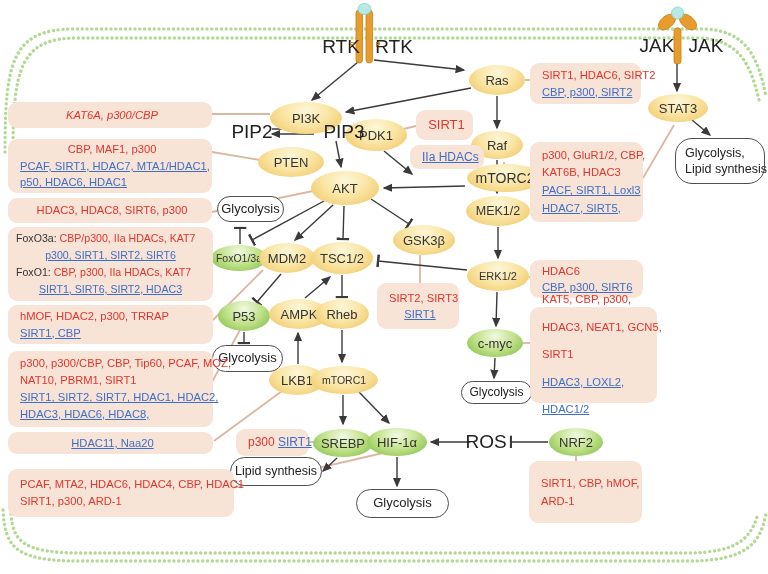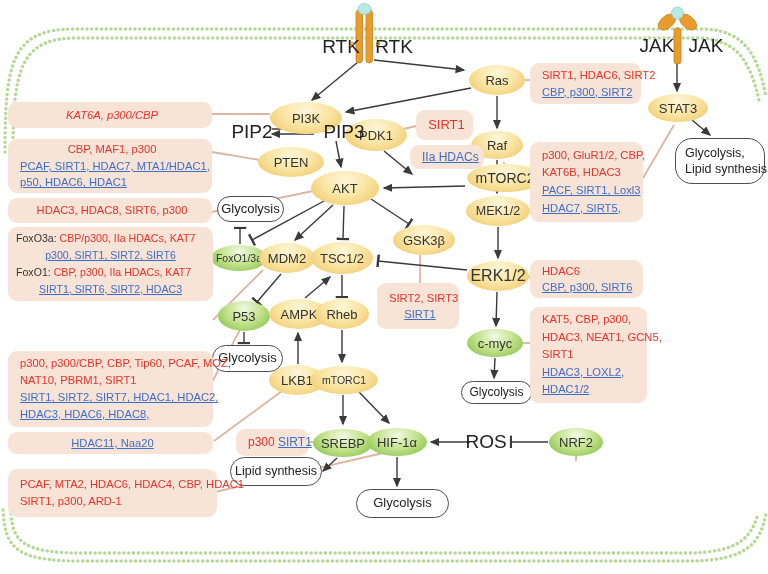--- a/index.html
+++ b/index.html
@@ -134,21 +134,21 @@
     <div class="node yellow" style="left: 269px; top: 299px; width: 60px; height: 30px;">AMPK</div>
     <div class="node yellow" style="left: 315px; top: 299px; width: 54px; height: 30px;">Rheb</div>
     <div class="node yellow" style="left: 269px; top: 365px; width: 56px; height: 30px;">LKB1</div>
     <div class="node yellow" style="left: 310px; top: 366px; width: 68px; height: 28px; font-size: 10.5px;">mTORC1</div>
     <div class="node green" style="left: 313px; top: 429px; width: 60px; height: 28px;">SREBP</div>
     <div class="node green" style="left: 367px; top: 428px; width: 60px; height: 28px;">HIF-1α</div>
     <div class="node green" style="left: 549px; top: 428px; width: 54px; height: 28px;">NRF2</div>
     <div class="node yellow" style="left: 469px; top: 65px; width: 56px; height: 30px;">Ras</div>
     <div class="node yellow" style="left: 471px; top: 131px; width: 52px; height: 28px;">Raf</div>
     <div class="node yellow" style="left: 466px; top: 196px; width: 64px; height: 30px; font-size: 12.5px;">MEK1/2</div>
-    <div class="node yellow" style="left: 467px; top: 261px; width: 62px; height: 30px; font-size: 16px;">ERK1/2</div>
+    <div class="node yellow" style="left: 467px; top: 261px; width: 62px; height: 30px; font-size: 11px;">ERK1/2</div>
     <div class="node green" style="left: 467px; top: 329px; width: 56px; height: 28px;">c-myc</div>
     <div class="node yellow" style="left: 648px; top: 94px; width: 60px; height: 28px; text-align: right;">STAT3</div>
     <div class="pbox" style="left: 217px; top: 196px; width: 67px; height: 26px;">
       <div>Glycolysis</div>
     </div>
     <div class="pbox" style="left: 212px; top: 345px; width: 71px; height: 27px;">
       <div>Glycolysis</div>
     </div>
     <div class="pbox" style="left: 356px; top: 489px; width: 93px; height: 29px;">
       <div>Glycolysis</div>
@@ -173,30 +173,34 @@
     </div>
     <div class="ann ann-akt" style="left: 8px; top: 198px; width: 204px; height: 25px;">
       <div class="ln center"><span class="c-red">HDAC3, HDAC8, SIRT6, p300</span></div>
     </div>
     <div class="ann ann-foxo" style="left: 8px; top: 227px; width: 205px; height: 74px;">
       <div class="ln"><span class="c-dark">FoxO3a: </span><span class="c-red">CBP/p300, IIa HDACs, KAT7</span></div>
       <div class="ln center"><span class="c-blue">p300, SIRT1, SIRT2, SIRT6</span></div>
       <div class="ln"><span class="c-dark">FoxO1:  </span><span class="c-red">CBP, p300, IIa HDACs, KAT7</span></div>
       <div class="ln center"><span class="c-blue">SIRT1, SIRT6, SIRT2, HDAC3</span></div>
     </div>
+    <div class="ann ann-mdm2" style="left: 8px; top: 305px; width: 205px; height: 39px;">
+      <div class="ln"><span class="c-red">hMOF, HDAC2, p300, TRRAP</span></div>
+      <div class="ln"><span class="c-blue">SIRT1, CBP</span></div>
+    </div>
     <div class="ann ann-p53" style="left: 8px; top: 351px; width: 205px; height: 76px;">
       <div class="ln"><span class="c-red">p300, p300/CBP, CBP, Tip60, PCAF, MOZ,</span></div>
       <div class="ln"><span class="c-red">NAT10, PBRM1, SIRT1</span></div>
       <div class="ln"><span class="c-blue">SIRT1, SIRT2, SIRT7, HDAC1, HDAC2,</span></div>
       <div class="ln"><span class="c-blue">HDAC3, HDAC6, HDAC8,</span></div>
     </div>
     <div class="ann ann-lkb1" style="left: 8px; top: 432px; width: 205px; height: 22px;">
       <div class="ln center"><span class="c-blue">HDAC11, Naa20</span></div>
     </div>
-    <div class="ann ann-hif" style="left: 8px; top: 469px; width: 209px; height: 48px;">
+    <div class="ann ann-hif" style="left: 8px; top: 469px; width: 226px; height: 48px;">
       <div class="ln"><span class="c-red">PCAF, MTA2, HDAC6, HDAC4, CBP, HDAC1</span></div>
       <div class="ln"><span class="c-red">SIRT1,  p300, ARD-1</span></div>
     </div>
     <div class="ann ann-pdk1" style="left: 416px; top: 110px; width: 57px; height: 30px;">
       <div class="ln center"><span class="c-red">SIRT1</span></div>
     </div>
     <div class="ann ann-mtorc2" style="left: 410px; top: 145px; width: 74px; height: 24px;">
       <div class="ln center"><span class="c-blue">IIa HDACs</span></div>
     </div>
     <div class="ann ann-gsk3b" style="left: 377px; top: 283px; width: 82px; height: 46px;">
@@ -210,26 +214,30 @@
     <div class="ann ann-stat3" style="left: 530px; top: 142px; width: 113px; height: 80px;">
       <div class="ln"><span class="c-red">p300, GluR1/2, CBP,</span></div>
       <div class="ln"><span class="c-red"> KAT6B, HDAC3</span></div>
       <div class="ln"><span class="c-blue">PACF,  SIRT1, Loxl3</span></div>
       <div class="ln"><span class="c-blue">HDAC7, SIRT5,</span></div>
     </div>
     <div class="ann ann-erk" style="left: 530px; top: 260px; width: 113px; height: 38px;">
       <div class="ln"><span class="c-red">HDAC6</span></div>
       <div class="ln"><span class="c-blue">CBP, p300, SIRT6</span></div>
     </div>
-    <div class="ann ann-cmyc" style="left: 530px; top: 307px; width: 117px; height: 96px;">
+    <div class="ann ann-cmyc" style="left: 530px; top: 307px; width: 127px; height: 96px; gap: 10px;">
       <div class="ln"><span class="c-red">KAT5, CBP, p300,</span></div>
       <div class="ln"><span class="c-red">HDAC3, NEAT1, GCN5,</span></div>
       <div class="ln"><span class="c-red"> SIRT1</span></div>
       <div class="ln"><span class="c-blue">HDAC3, LOXL2,</span></div>
       <div class="ln"><span class="c-blue">HDAC1/2</span></div>
+    </div>
+    <div class="ann ann-nrf2" style="left: 529px; top: 461px; width: 113px; height: 62px;">
+      <div class="ln"><span class="c-red">SIRT1, CBP, hMOF,</span></div>
+      <div class="ln"><span class="c-red"> ARD-1</span></div>
     </div>
     <div class="ann ann-srebp" style="left: 236px; top: 429px; width: 73px; height: 27px;">
       <div class="ln center"><span class="c-red">p300 </span><span class="c-blue"> SIRT1</span></div>
     </div>
     <span class="plain" style="left: 252px; top: 132px;">PIP2</span>
     <span class="plain" style="left: 344px; top: 132px; text-align: right;">PIP3</span>
     <span class="plain" style="left: 486px; top: 442px;">ROS</span>
     <span class="plain" style="left: 341px; top: 47px;">RTK</span>
     <span class="plain" style="left: 394px; top: 47px;">RTK</span>
     <span class="plain" style="left: 352px; top: 44px; font-size: 7.5px; font-weight: bold; color: rgb(189, 127, 29);">P</span>

